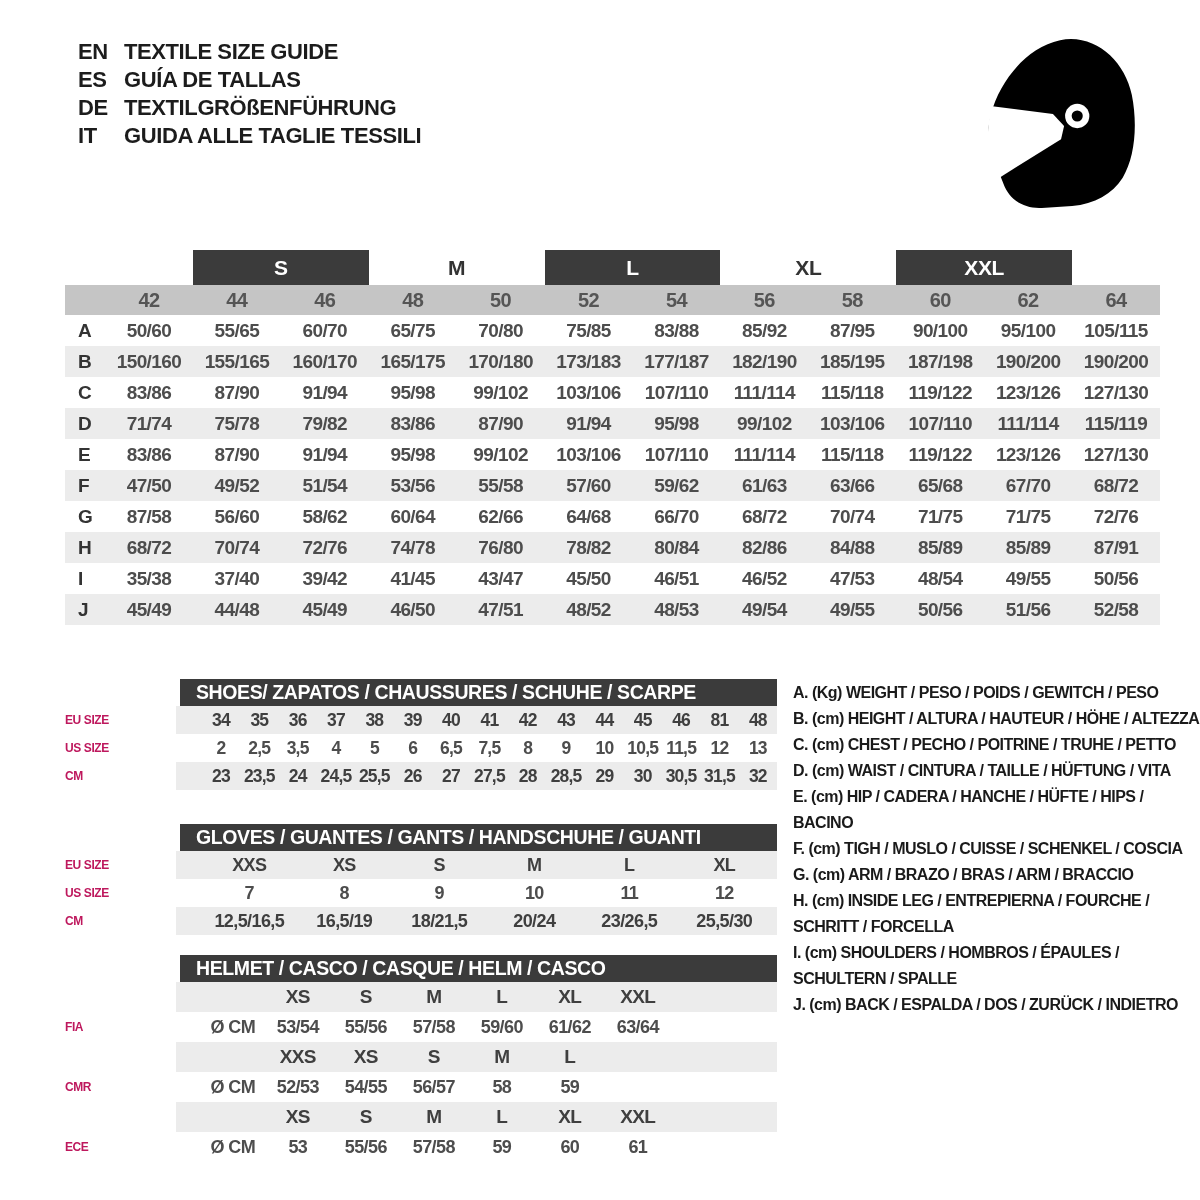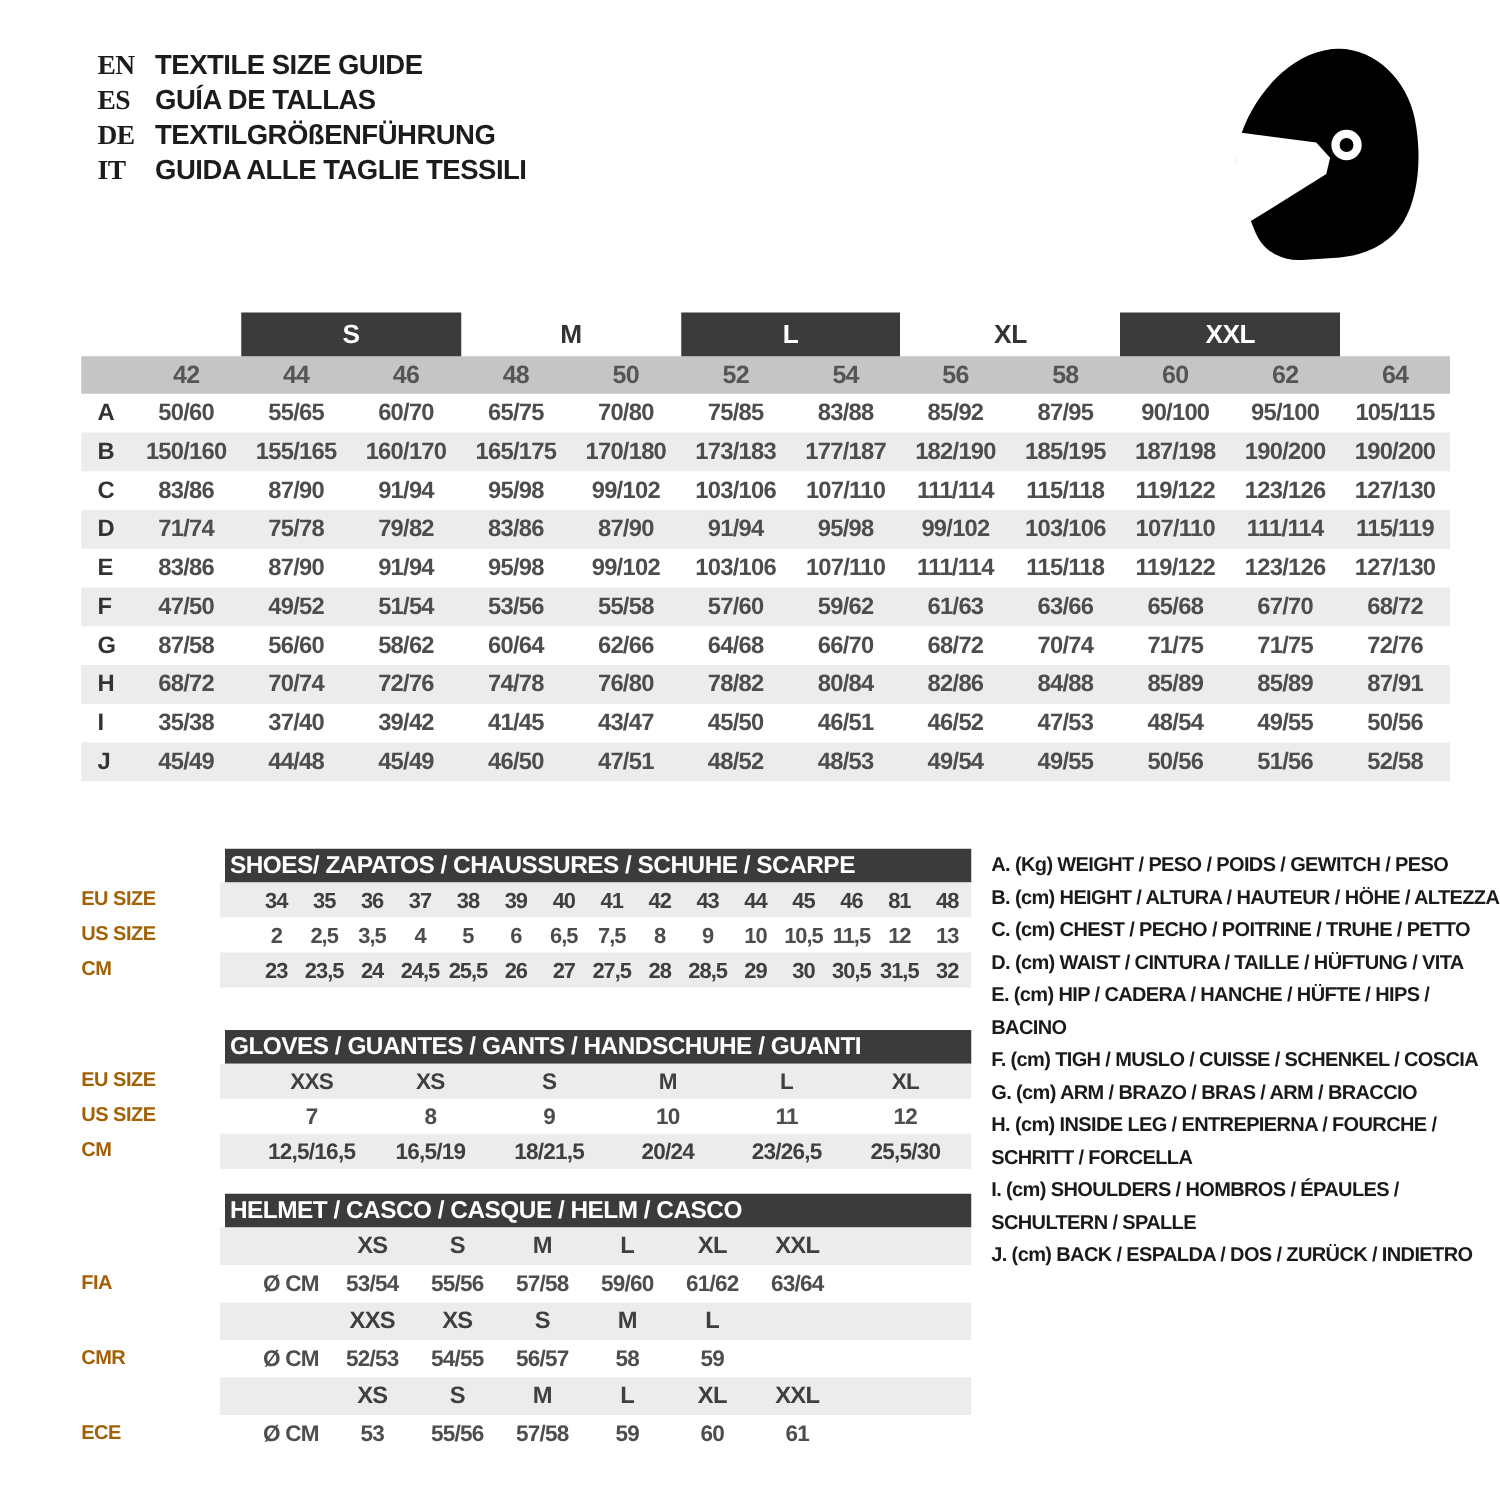--- a/index.html
+++ b/index.html
@@ -3,43 +3,43 @@
 <meta charset="utf-8">
 <style>
   html,body{margin:0;padding:0;}
   body{
     width:1200px;height:1200px;background:#ffffff;position:relative;overflow:hidden;
     font-family:"Liberation Sans",sans-serif;font-weight:700;color:#222;
   }
   
   .lang{position:absolute;left:78px;top:38px;}
   .lang-row{display:flex;line-height:28px;font-size:22px;letter-spacing:-0.4px;color:#1c1c1c;}
-  .lang-code{width:46px;font-family:Liberation Serif, serif;}
+  .lang-code{width:46px;}
   
   .logo{position:absolute;left:972px;top:20px;width:168px;height:192px;}
   
   .sizeguide{position:absolute;left:65px;top:250px;width:1095px;}
   .grouprow{display:grid;grid-template-columns:40px repeat(12,1fr);height:35px;}
   .gcell{display:flex;align-items:center;justify-content:center;font-size:21px;letter-spacing:-0.4px;color:#333;}
   .gbar{background:#3b3b3b;color:#fff;}
   .g-s{grid-column:3/5;} .g-m{grid-column:5/7;} .g-l{grid-column:7/9;} .g-xl{grid-column:9/11;} .g-xxl{grid-column:11/13;}
   .mrow{display:grid;grid-template-columns:40px repeat(12,1fr);height:31px;}
   .band{background:#c5c5c5;height:30px;}
   .mcell{display:flex;align-items:center;justify-content:center;font-size:19px;color:#4d4d4d;letter-spacing:-0.6px;white-space:nowrap;}
   .band .mcell{font-size:20px;color:#555;}
   .mlabel{display:flex;align-items:center;padding-left:13px;font-size:19px;color:#333;}
   .mrows .mrow:nth-of-type(even){background:#ececec;}
   
   .bottomtables{position:absolute;left:65px;top:679px;width:712px;}
   .section-bar{margin-left:115px;width:597px;height:27px;background:#3b3b3b;color:#fff;
-    display:flex;align-items:center;padding-left:4px;box-sizing:border-box;
+    display:flex;align-items:center;padding-left:16px;box-sizing:border-box;
     font-size:19.5px;letter-spacing:-0.4px;white-space:nowrap;}
   .srow,.hrow{display:flex;align-items:stretch;height:28px;}
   .hrow{height:30px;}
-  .side{width:115px;display:flex;align-items:center;font-size:16px;color:#a16207;letter-spacing:-0.4px;}
+  .side{width:115px;display:flex;align-items:center;font-size:12px;color:#be185d;letter-spacing:-0.4px;}
   .vals{width:597px;display:grid;align-items:center;padding-left:26px;}
   .vals15{grid-template-columns:repeat(15,1fr);}
   .vals6{grid-template-columns:repeat(6,95px) 1fr;}
   .vals7{grid-template-columns:62px repeat(6,68px) 1fr;}
   .vcell{text-align:center;font-size:18px;color:#4d4d4d;letter-spacing:-0.6px;white-space:nowrap;}
   .vals15 .vcell{font-size:17.5px;letter-spacing:-0.8px;}
   .srows .srow:nth-of-type(odd) .vals{background:#ececec;}
   .srows .srow:nth-of-type(odd) .vcell{color:#3f3f3f;}
   .gloves-section{margin-top:34px;}
   .helmet-section{margin-top:20px;}

